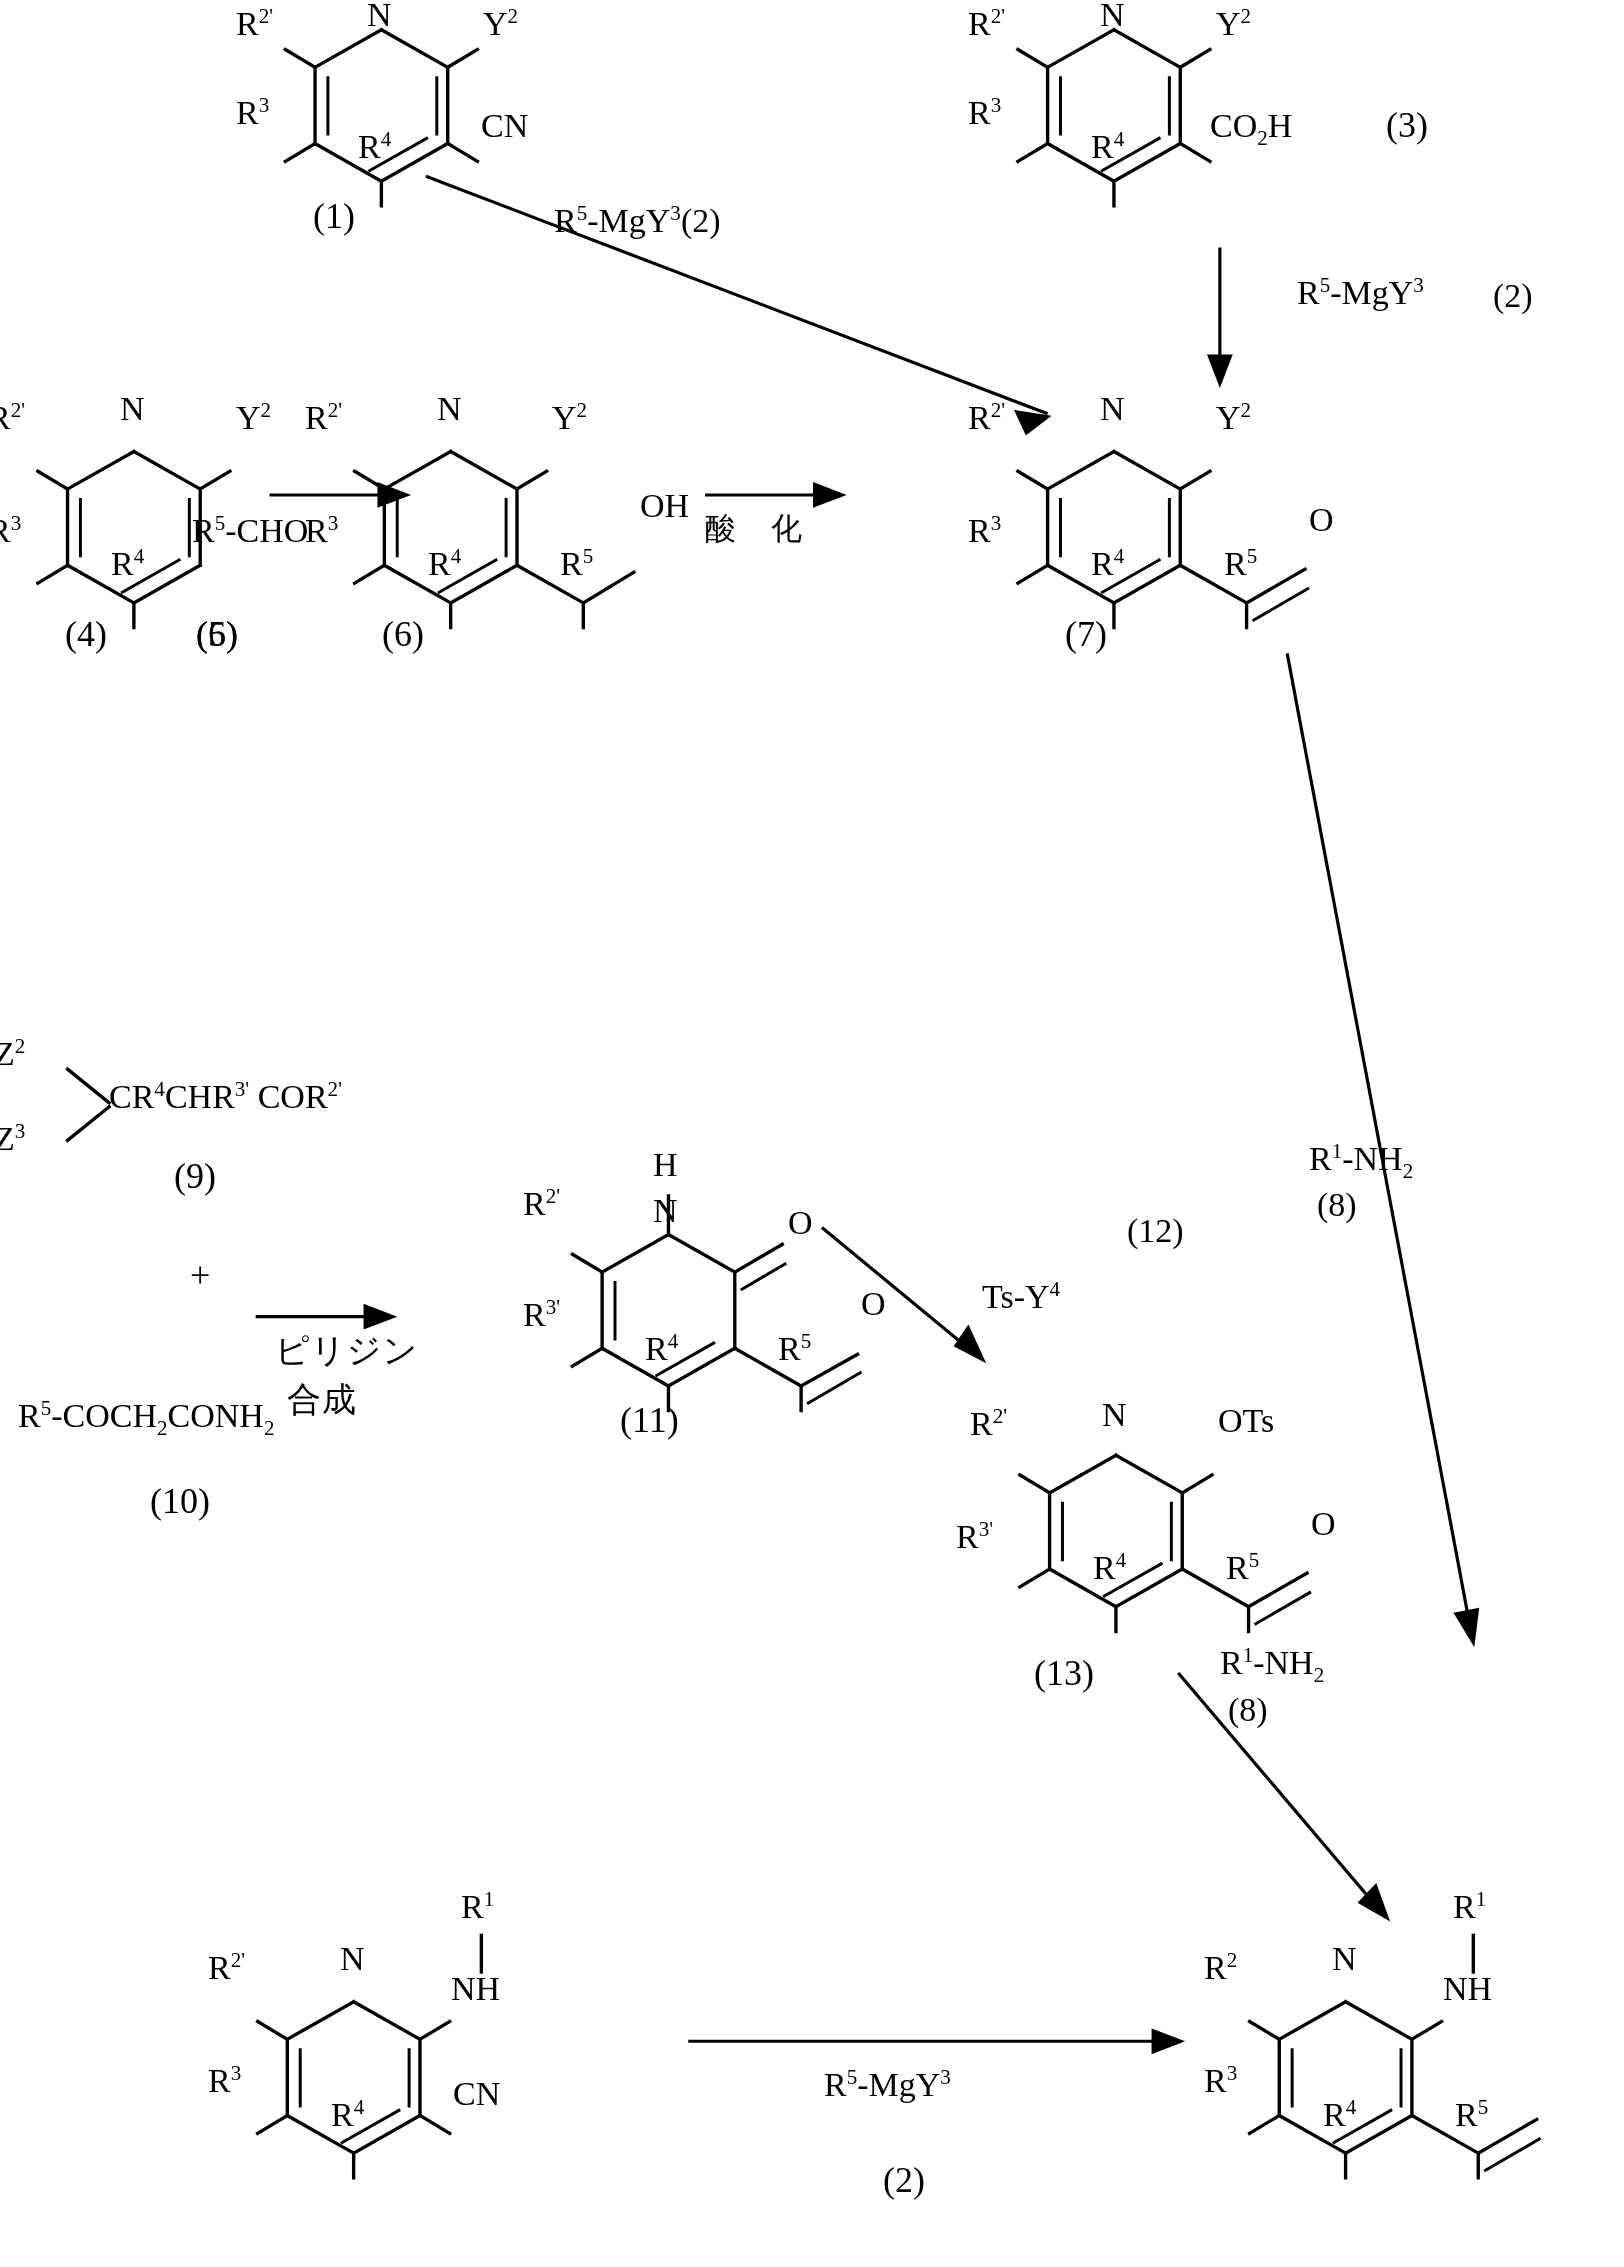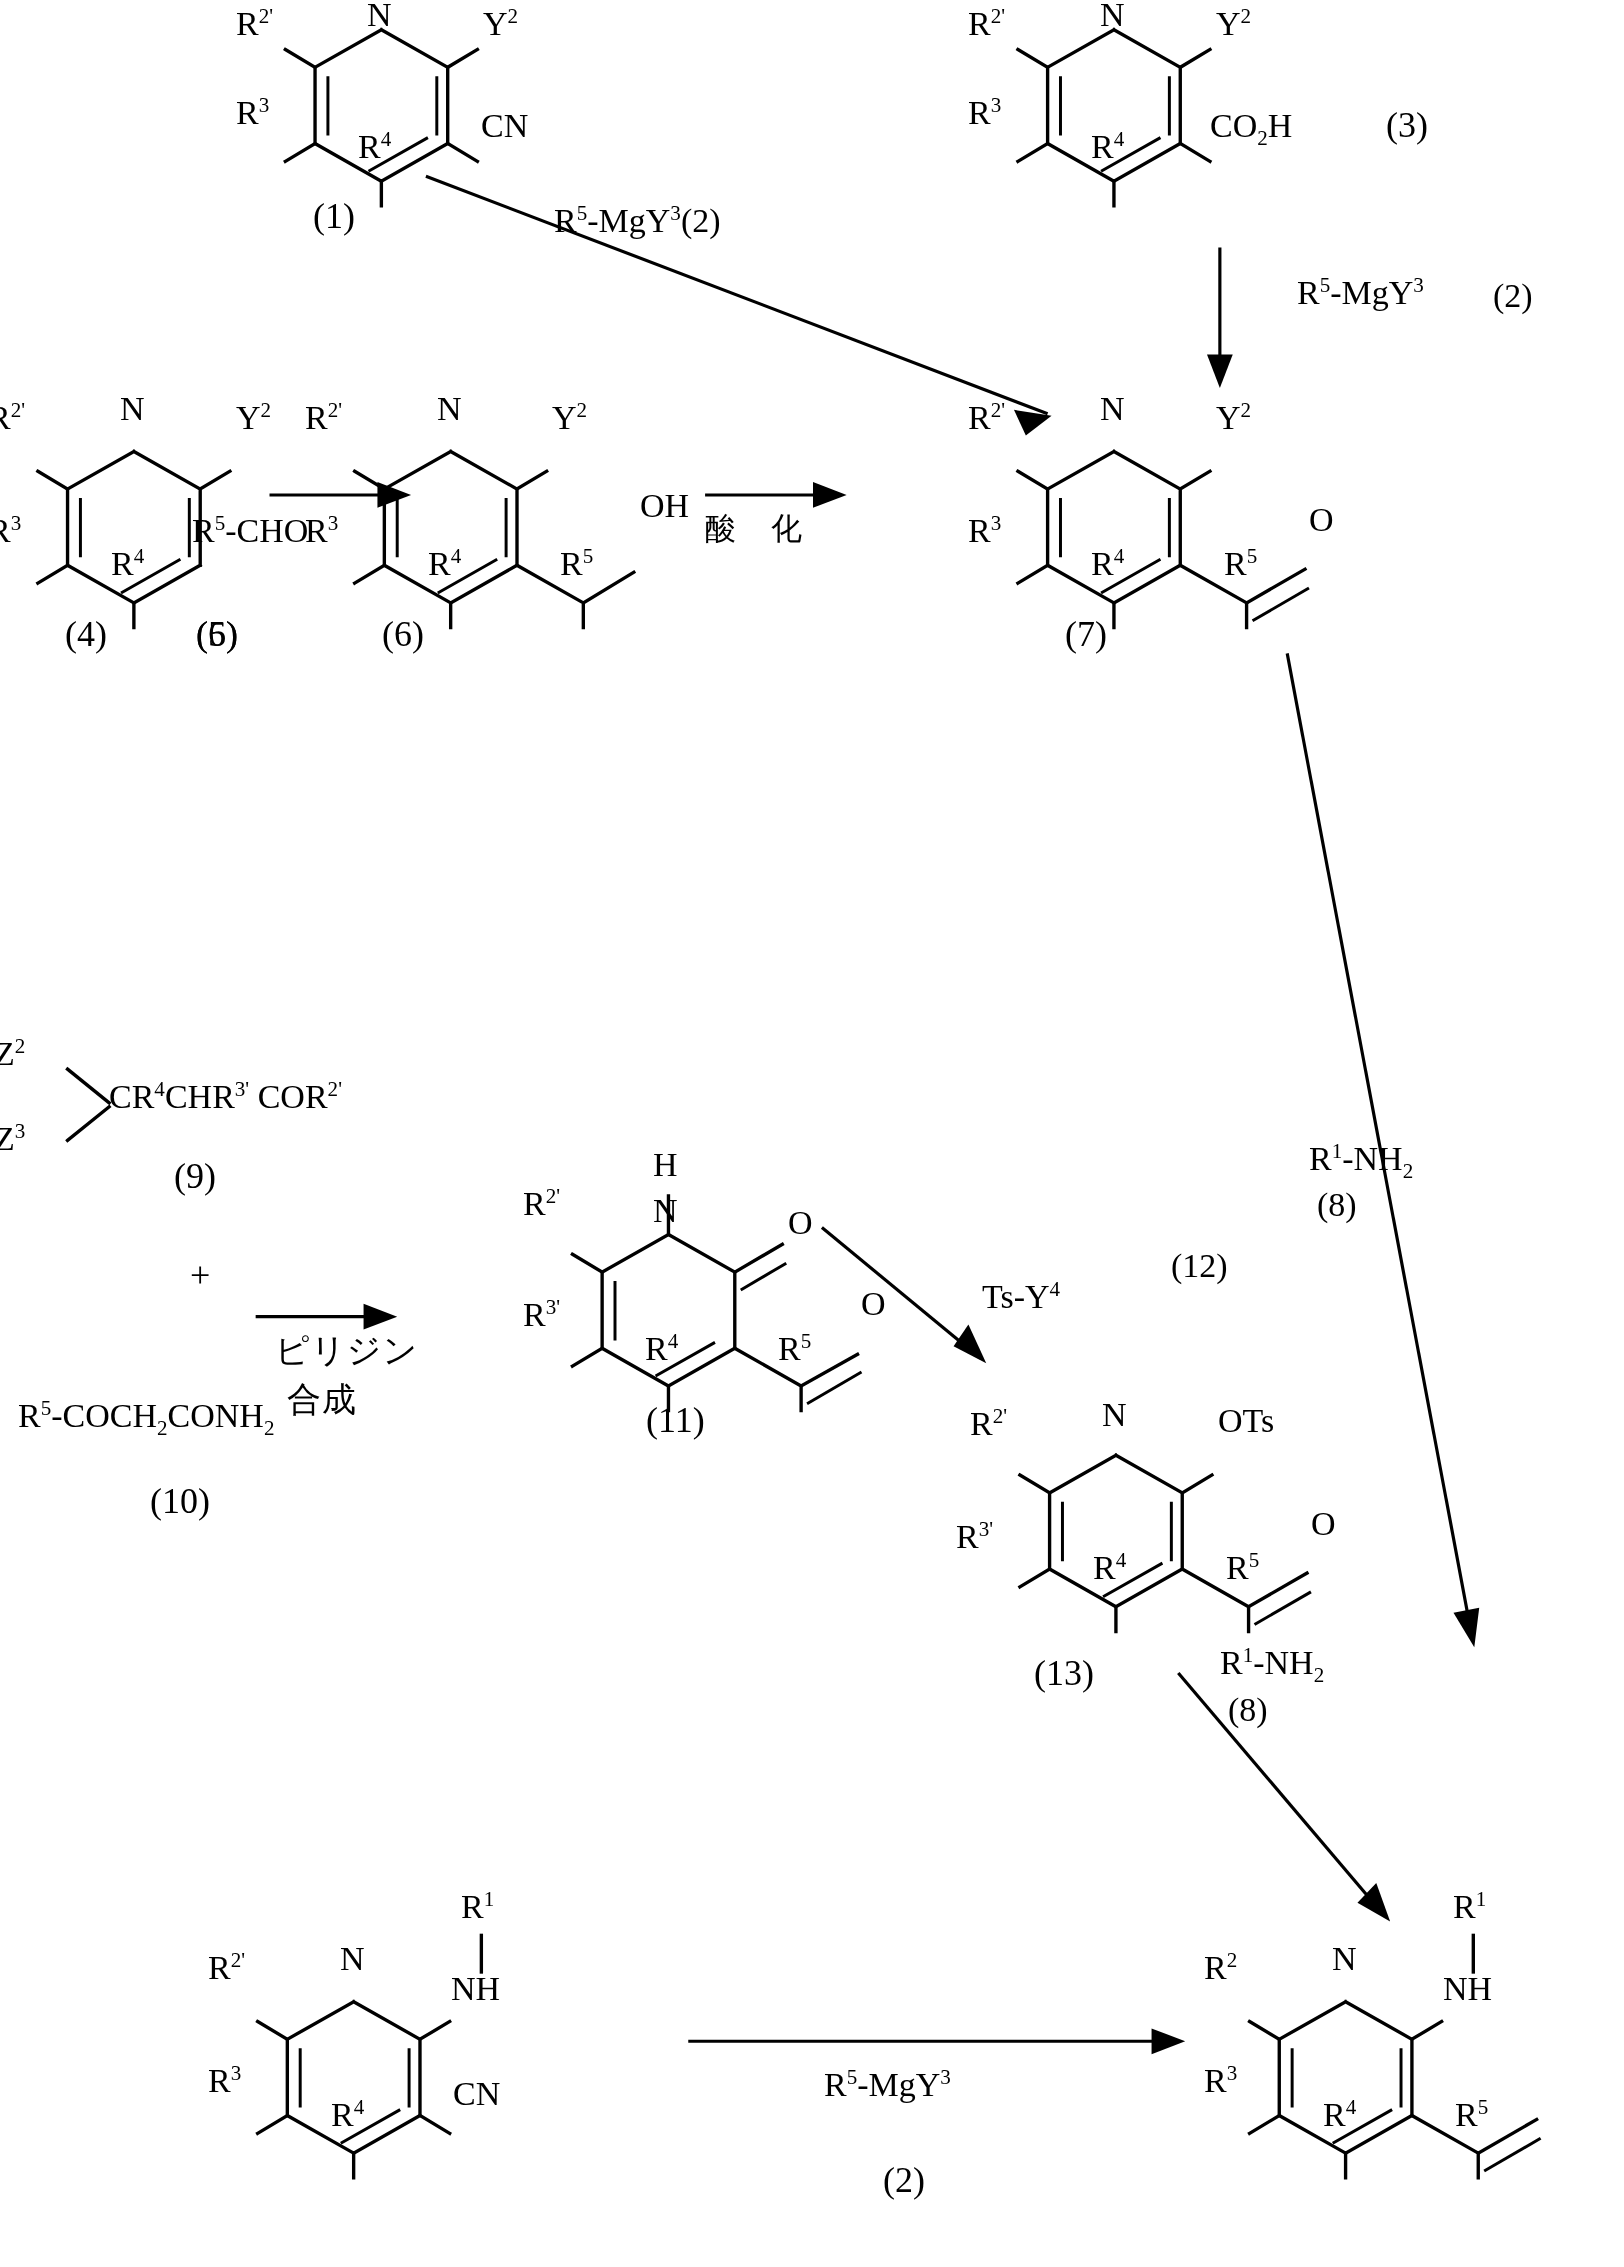--- a/index.html
+++ b/index.html
@@ -222,24 +222,24 @@
 <div class="lbl jpk" style="left:287px;top:1382px;">合成</div>
 
 <div class="lbl f34" style="left:653px;top:1148px;">H</div>
 <div class="lbl f34" style="left:653px;top:1194px;">N</div>
 <div class="lbl f34" style="left:523px;top:1186px;"><span>R</span><sup>2'</sup></div>
 <div class="lbl f34" style="left:788px;top:1206px;">O</div>
 <div class="lbl f34" style="left:523px;top:1297px;"><span>R</span><sup>3'</sup></div>
 <div class="lbl f34" style="left:645px;top:1331px;"><span>R</span><sup>4</sup></div>
 <div class="lbl f34" style="left:778px;top:1331px;"><span>R</span><sup>5</sup></div>
 <div class="lbl f34" style="left:861px;top:1287px;">O</div>
-<div class="lbl f36" style="left:620px;top:1402px;margin-left:26px;">(11)</div>
+<div class="lbl f36" style="left:620px;top:1402px;">(11)</div>
 
 <div class="lbl f34" style="left:982px;top:1279px;"><span>Ts-Y</span><sup>4</sup></div>
-<div class="lbl f34" style="left:1127px;top:1249px;margin-left:44px;">(12)</div>
+<div class="lbl f34" style="left:1127px;top:1214px;">(12)</div>
 
 <div class="lbl f34" style="left:970px;top:1406px;"><span>R</span><sup>2'</sup></div>
 <div class="lbl f34" style="left:1102px;top:1398px;">N</div>
 <div class="lbl f34" style="left:1218px;top:1404px;">OTs</div>
 <div class="lbl f34" style="left:956px;top:1519px;"><span>R</span><sup>3'</sup></div>
 <div class="lbl f34" style="left:1093px;top:1550px;"><span>R</span><sup>4</sup></div>
 <div class="lbl f34" style="left:1226px;top:1550px;"><span>R</span><sup>5</sup></div>
 <div class="lbl f34" style="left:1311px;top:1507px;">O</div>
 <div class="lbl f36" style="left:1034px;top:1655px;">(13)</div>
 

